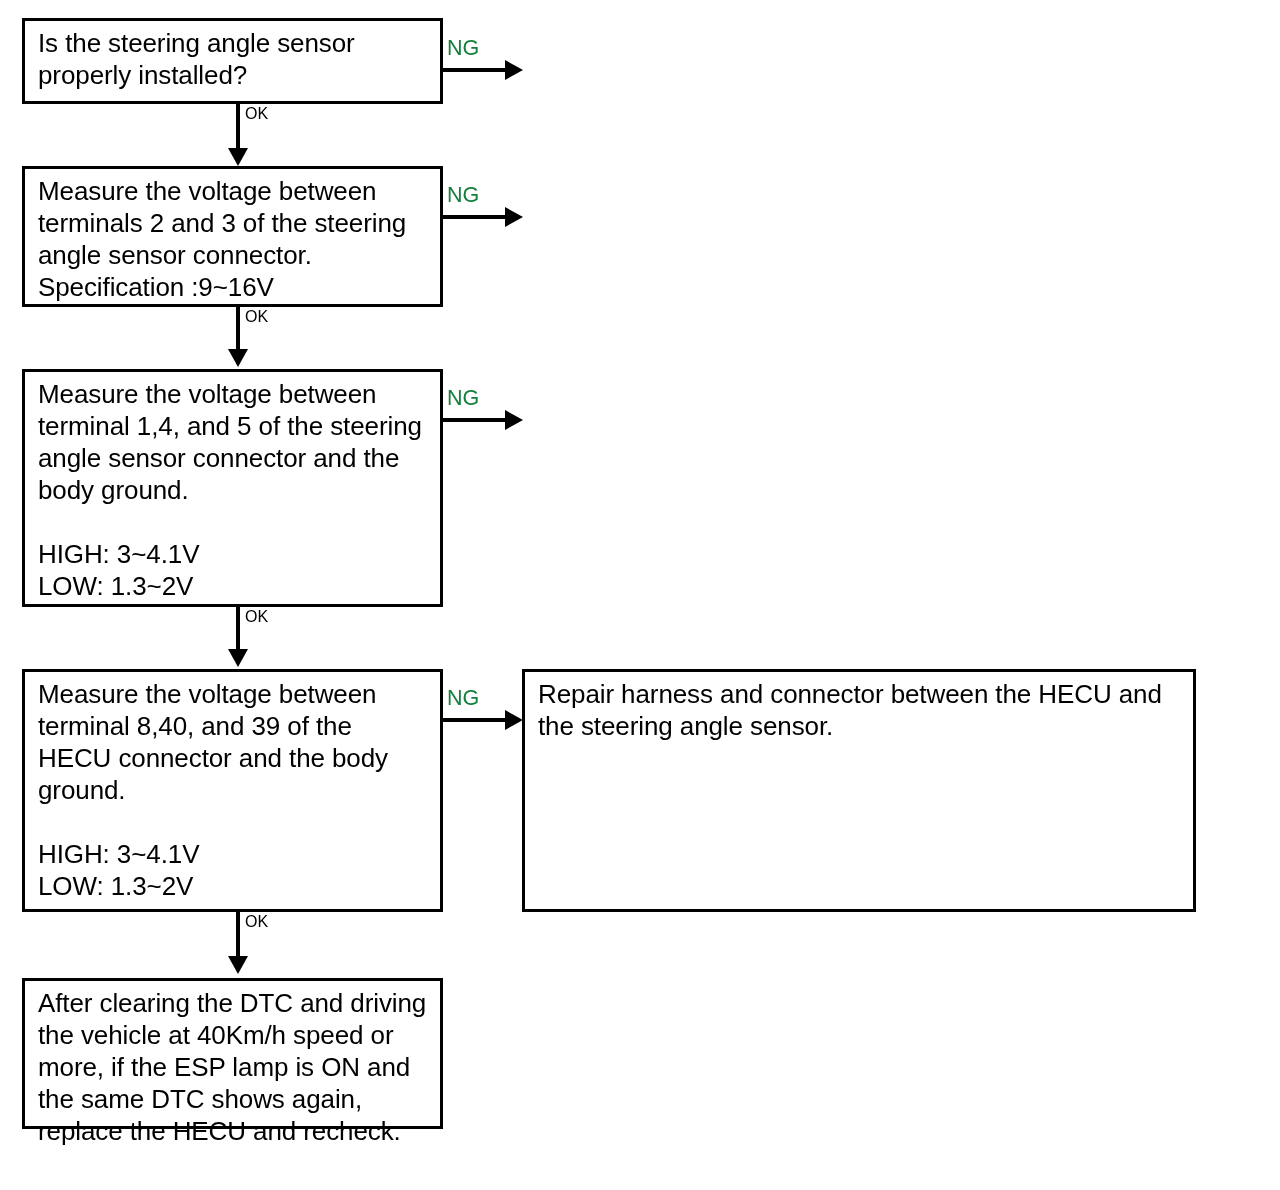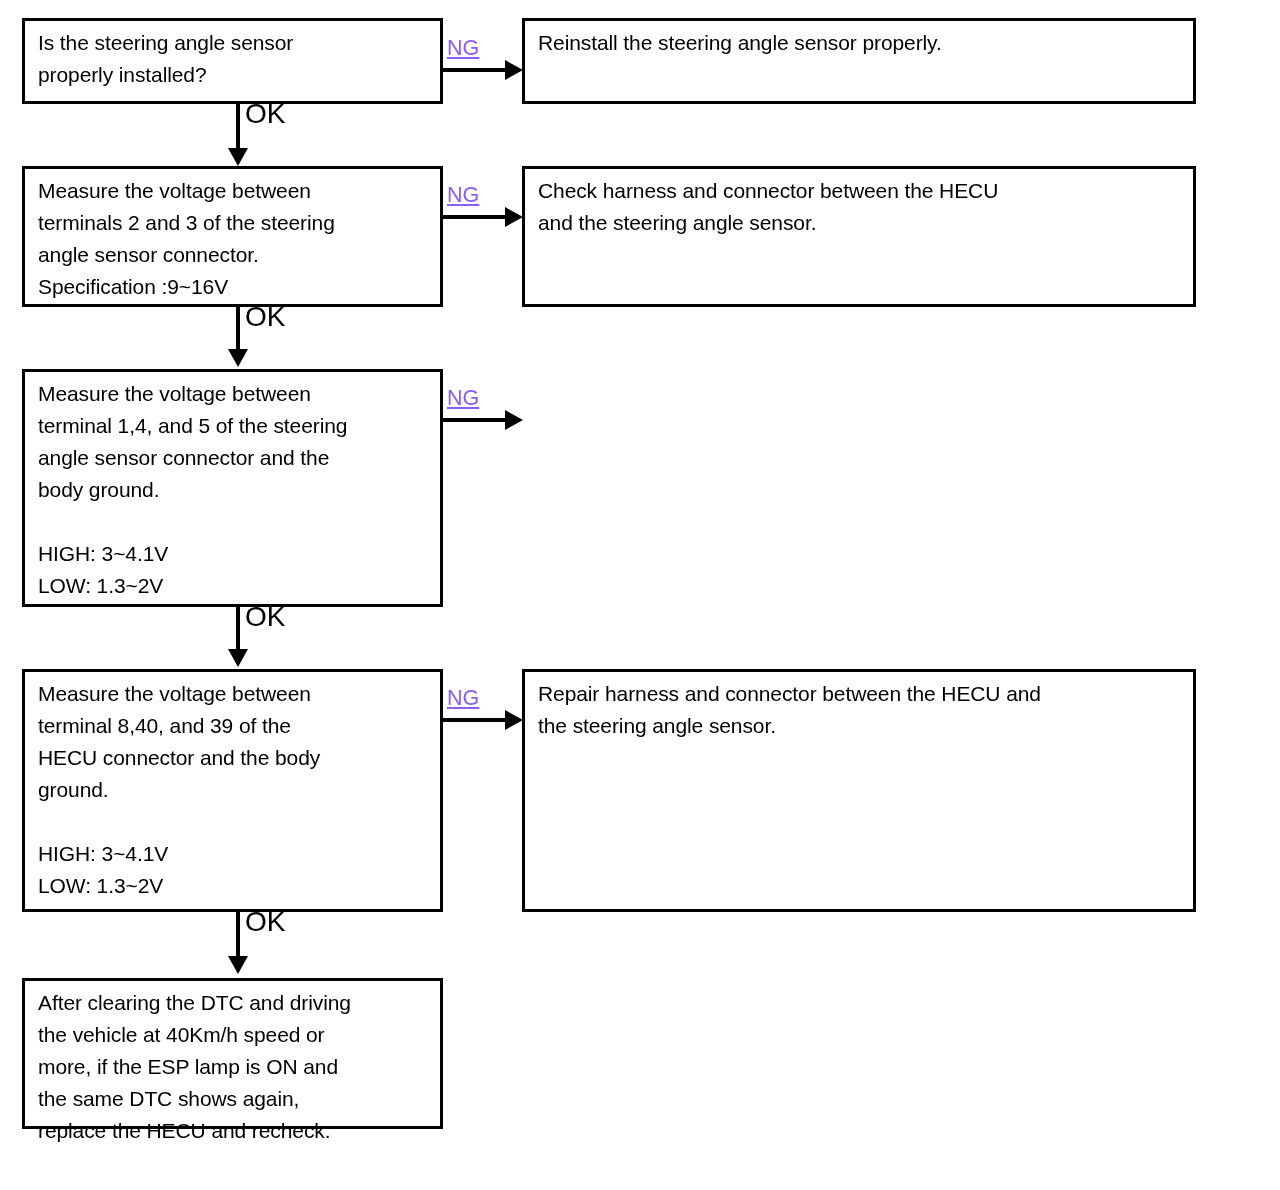--- a/index.html
+++ b/index.html
@@ -19,21 +19,21 @@
     position: absolute;
     box-sizing: border-box;
     border: 3px solid #000000;
     background: #ffffff;
   }
   .node-text {
     position: absolute;
     left: 13px;
     top: 6px;
     right: 4px;
-    font-size: 21px;
+    font-size: 26px;
     line-height: 32px;
     color: #000000;
     white-space: pre-line;
     letter-spacing: -0.1px;
   }
   
   .vconn {
     position: absolute;
   }
   .vconn .stem {
@@ -49,21 +49,21 @@
     width: 0;
     height: 0;
     border-left: 10px solid transparent;
     border-right: 10px solid transparent;
     border-top: 18px solid #000000;
   }
   .vconn .vlabel {
     position: absolute;
     left: 9px;
     top: -2px;
-    font-size: 28px;
+    font-size: 16px;
     line-height: 24px;
     color: #000000;
   }
   
   .hconn {
     position: absolute;
   }
   .hconn .stem {
     position: absolute;
     left: 0;
@@ -79,67 +79,59 @@
     border-top: 10px solid transparent;
     border-bottom: 10px solid transparent;
     border-left: 18px solid #000000;
   }
   .hconn .hlabel {
     position: absolute;
     left: 4px;
     top: -32px;
     font-size: 21.5px;
     line-height: 24px;
-    color: #8b5cf6;
-    text-decoration: underline;
+    color: #15803d;
   }
 </style>
 </head>
 <body>
 
 <div id="canvas">
 
   <div class="node" style="left:22px; top:18px; width:421px; height:86px;">
     <div class="node-text">Is the steering angle sensor
 properly installed?</div>
   </div>
 
   <div class="hconn" style="left:443px; top:68px; width:82px;">
     <div class="stem" style="width:66px;"></div>
     <div class="head" style="left:62px;"></div>
     <div class="hlabel">NG</div>
   </div>
 
-  <div class="node" style="left:522px; top:18px; width:674px; height:86px;">
-    <div class="node-text">Reinstall the steering angle sensor properly.</div>
-  </div>
 
   <div class="vconn" style="left:236px; top:104px; height:62px;">
     <div class="stem" style="height:46px;"></div>
     <div class="head" style="top:44px;"></div>
     <div class="vlabel">OK</div>
   </div>
 
   <div class="node" style="left:22px; top:166px; width:421px; height:141px;">
     <div class="node-text">Measure the voltage between
 terminals 2 and 3 of the steering
 angle sensor connector.
 Specification :9~16V</div>
   </div>
 
   <div class="hconn" style="left:443px; top:215px; width:82px;">
     <div class="stem" style="width:66px;"></div>
     <div class="head" style="left:62px;"></div>
     <div class="hlabel">NG</div>
   </div>
 
-  <div class="node" style="left:522px; top:166px; width:674px; height:141px;">
-    <div class="node-text">Check harness and connector between the HECU
-and the steering angle sensor.</div>
-  </div>
 
   <div class="vconn" style="left:236px; top:307px; height:62px;">
     <div class="stem" style="height:44px;"></div>
     <div class="head" style="top:42px;"></div>
     <div class="vlabel">OK</div>
   </div>
 
   <div class="node" style="left:22px; top:369px; width:421px; height:238px;">
     <div class="node-text">Measure the voltage between
 terminal 1,4, and 5 of the steering

